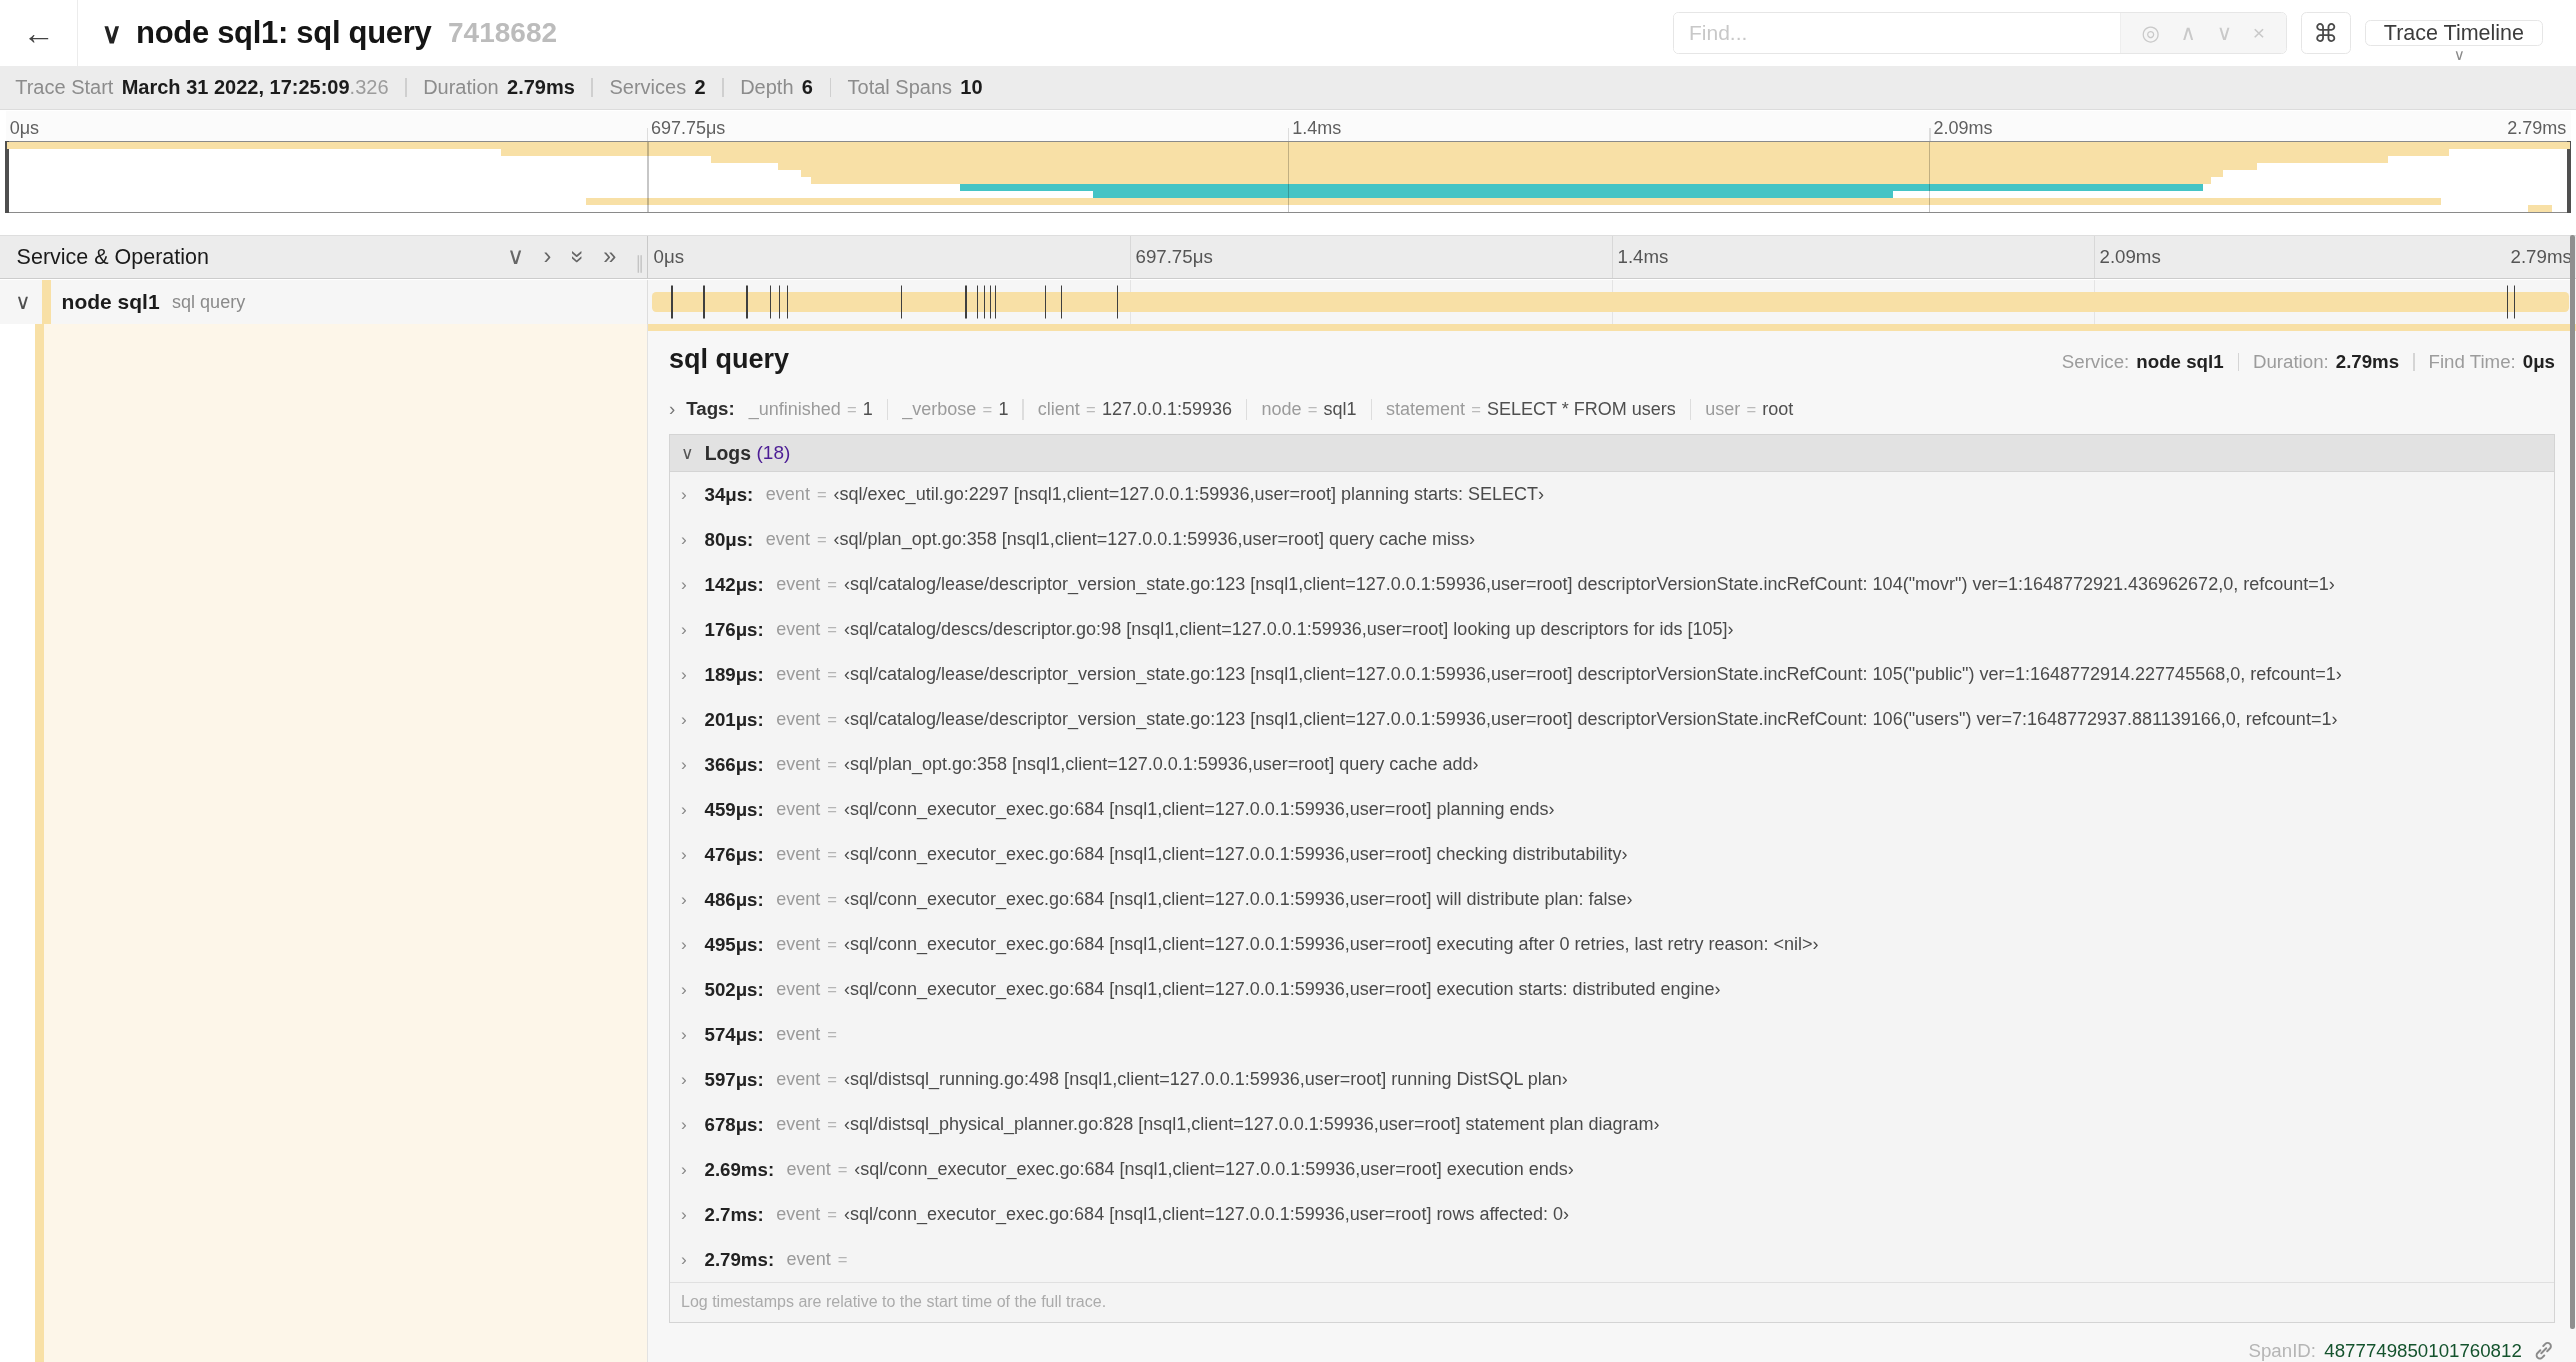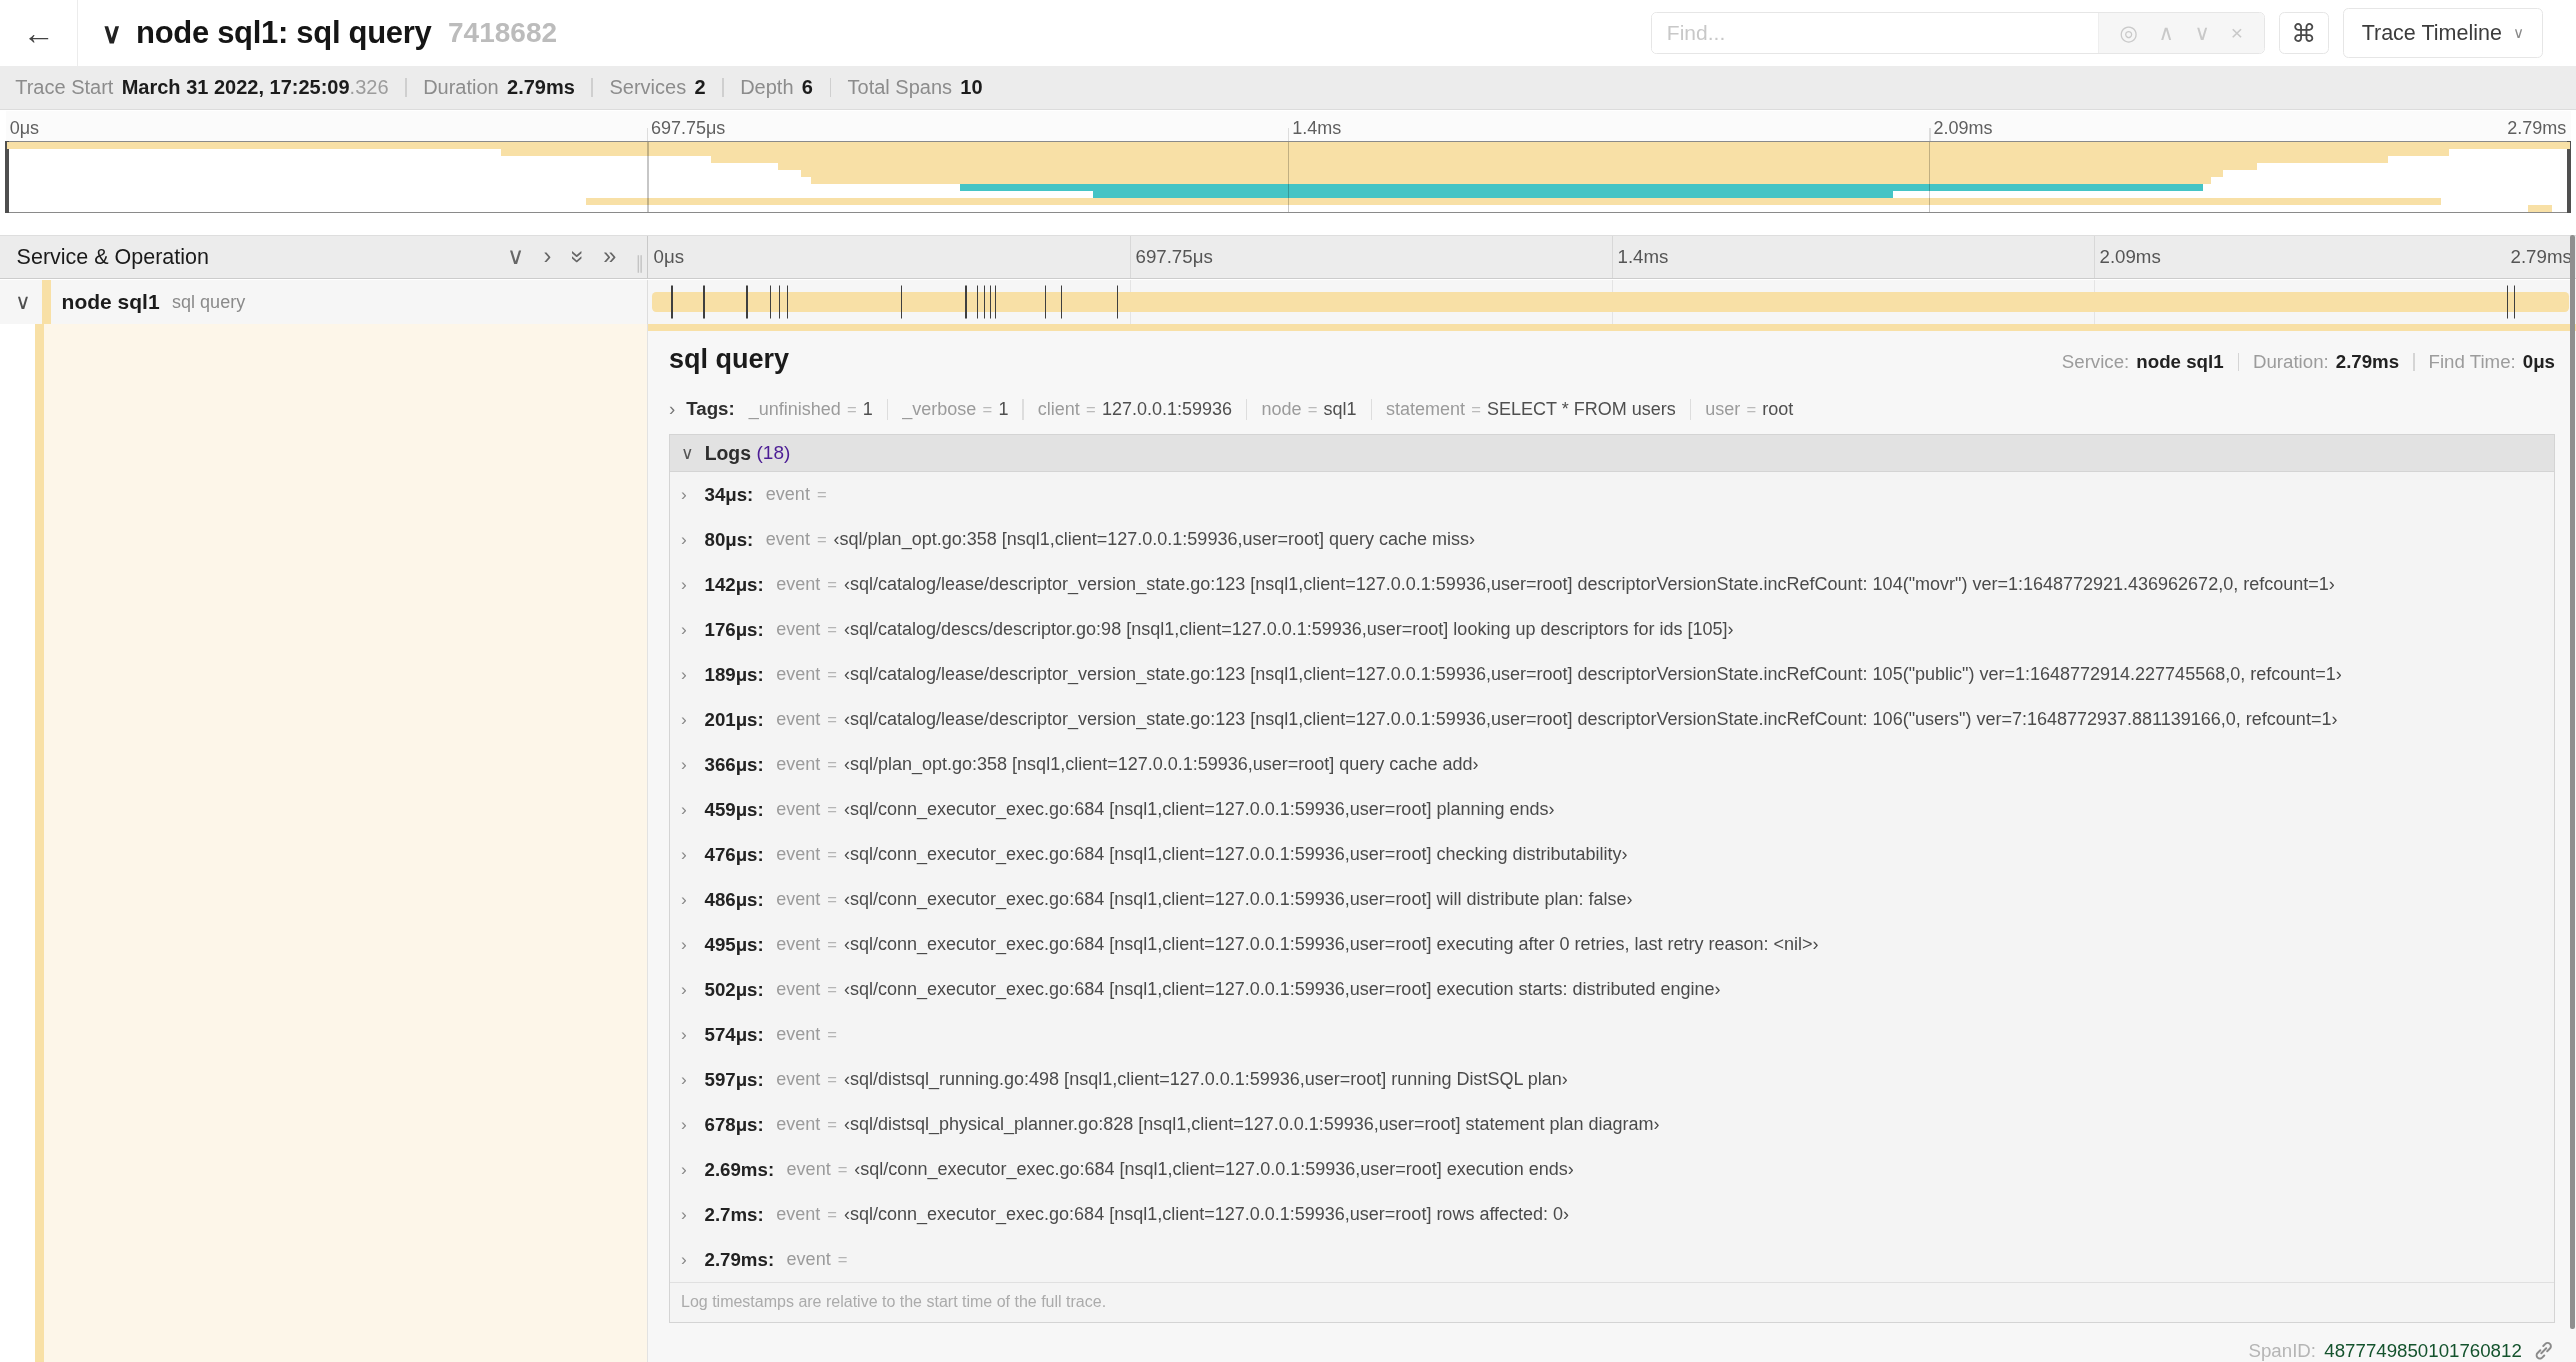--- a/index.html
+++ b/index.html
@@ -14,21 +14,21 @@
   .title-chevron { font-size:28px; font-weight:bold; color:#222; margin:0 14px 0 23.5px; }
   .page-title { font-size:31px; font-weight:bold; color:#151515; letter-spacing:-0.3px; }
   .trace-id { font-size:28px; color:#bcbcbc; margin-left:16.6px; font-weight:bold; }
   .top-right { margin-left:auto; display:flex; align-items:center; gap:14px; padding-right:33px; }
   .find-group { display:flex; align-items:stretch; height:42px; border:1.4px solid #e6e6e6; border-radius:5.5px; overflow:hidden; }
   .find-input { width:446px; border:none; outline:none; padding:0 15.2px; font-size:21px; color:#444; font-family:"Liberation Sans",sans-serif; background:#fff; }
   .find-input::placeholder { color:#c8c8c8; }
   .find-suffix { width:166px; background:#f6f6f6; border-left:1.4px solid #eee; display:flex; align-items:center; justify-content:space-evenly; }
   .find-ico { font-size:21px; color:#c9c9c9; cursor:pointer; }
   .kbd-btn { width:50px; height:42px; border:1.4px solid #e6e6e6; border-radius:5.5px; display:flex; align-items:center; justify-content:center; font-size:25px; color:#4a4a4a; background:#fff; cursor:pointer; }
-  .view-btn { height:50px; border:1.4px solid #e6e6e6; border-radius:5.5px; background:#fff; display:flex; align-items:center; padding:0 18px; cursor:pointer; }
+  .view-btn { height:26px; border:1.4px solid #e6e6e6; border-radius:5.5px; background:#fff; display:flex; align-items:center; padding:0 18px; cursor:pointer;flex-direction:column; }
   .view-btn .lbl { font-size:21.5px; color:#3c3c3c; }
   .view-btn .caret { font-size:15.2px; color:#8a8a8a; margin-left:11px; }
 
   
   .summarybar { position:absolute; top:66px; left:0; right:0; height:44px; background:#ececec; border-bottom:1.4px solid #dcdcdc; display:flex; align-items:center; padding:0 15.2px; }
   .sum-item { display:flex; align-items:baseline; }
   .sum-label { font-size:20px; color:#8c8c8c; margin-right:8.3px; }
   .sum-value { font-size:20px; color:#1c1c1c; }
   .sum-suffix { font-size:20px; color:#9c9c9c; }
   .sum-div { width:1.4px; height:19.4px; background:#cfcfcf; margin:0 16.6px; align-self:center; }
@@ -325,20 +325,21 @@
             <span class="lh-chevron">∨</span>
             <span class="lh-label">Logs</span>
             <span class="lh-count">(18)</span>
           </div>
           <div class="logs-rows">
               <div class="log-row">
                 <span class="lr-chevron">›</span>
                 <span class="lr-time">34μs:</span>
                 <span class="lr-key">event</span>
                 <span class="lr-eq">=</span>
+                <span class="lr-val">‹sql/exec_util.go:2297 [nsql1,client=127.0.0.1:59936,user=root] planning starts: SELECT›</span>
               </div>
               <div class="log-row">
                 <span class="lr-chevron">›</span>
                 <span class="lr-time">80μs:</span>
                 <span class="lr-key">event</span>
                 <span class="lr-eq">=</span>
                 <span class="lr-val">‹sql/plan_opt.go:358 [nsql1,client=127.0.0.1:59936,user=root] query cache miss›</span>
               </div>
               <div class="log-row">
                 <span class="lr-chevron">›</span>

